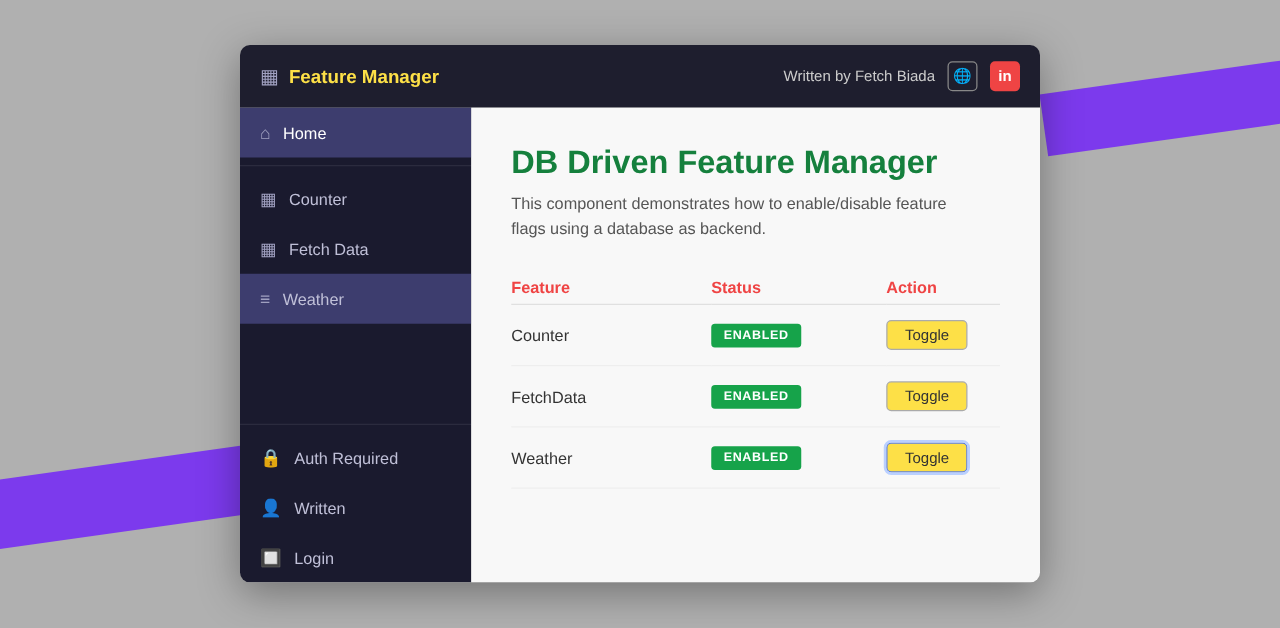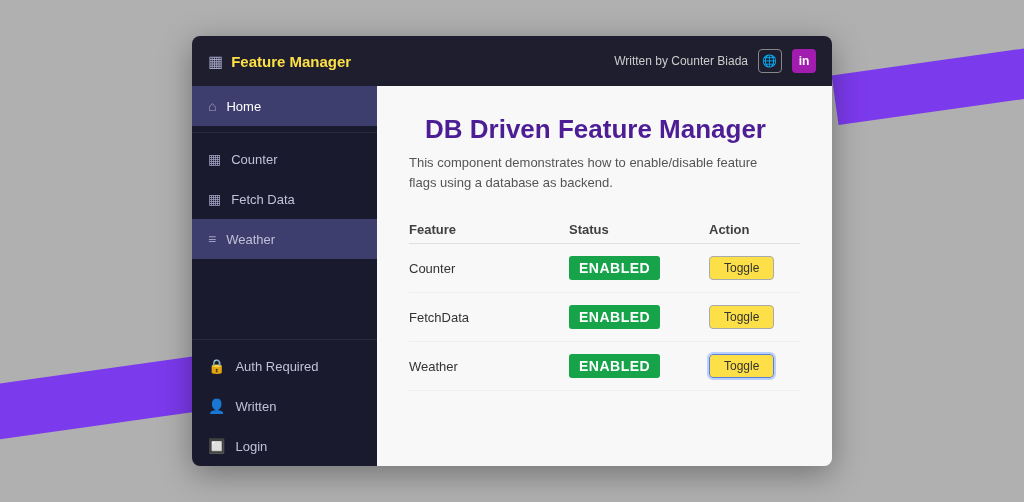--- a/index.html
+++ b/index.html
@@ -90,21 +90,21 @@
       justify-content: center;
       cursor: pointer;
       font-size: 12px;
       font-weight: bold;
     }
     .globe-icon-btn {
       border: 1.5px solid #888;
       color: #aaa;
     }
     .linkedin-icon-btn {
-      background: #a21caf;
+      background: #ef4444;
       color: #fff;
     }
 
     
     .app-body {
       display: flex;
       flex: 1;
       overflow: hidden;
     }
 
@@ -150,42 +150,41 @@
     
     .main-content {
       flex: 1;
       background: #f8f8f8;
       padding: 28px 32px;
       overflow-y: auto;
     }
     .page-title {
       font-size: 26px;
       font-weight: 700;
-      color: #4c1d95;
+      color: #15803d;
       margin-bottom: 8px;
-      margin-left: 16px;
     }
     .page-description {
       font-size: 13px;
       color: #555;
       margin-bottom: 24px;
       line-height: 1.5;
       max-width: 360px;
     }
 
     
     .feature-table {
       width: 100%;
       border-collapse: collapse;
     }
     .feature-table th {
       text-align: left;
       font-size: 13px;
       font-weight: 700;
-      color: #404040;
+      color: #ef4444;
       padding: 6px 0;
       border-bottom: 1px solid #e0e0e0;
     }
     .feature-table td {
       padding: 12px 0;
       border-bottom: 1px solid #eeeeee;
       font-size: 13px;
       color: #333;
       vertical-align: middle;
     }
@@ -197,21 +196,21 @@
     .feature-table td:nth-child(2) {
       width: 140px;
     }
     .feature-table th:nth-child(3),
     .feature-table td:nth-child(3) {
       width: auto;
     }
     .status-badge {
       background: #16a34a;
       color: #ffffff;
-      font-size: 14px;
+      font-size: 10px;
       font-weight: 700;
       padding: 4px 10px;
       border-radius: 3px;
       display: inline-block;
       letter-spacing: 0.5px;
     }
     .toggle-btn {
       border: 1.5px solid #aaa;
       background: #fde047;
       color: #333;
@@ -230,21 +229,21 @@
 
 <div class="purple-band-top"></div>
 <div class="purple-band-bottom"></div>
 
 <div class="app-window">
 
   <div class="top-bar">
     <span class="top-bar-icon">▦</span>
     <span class="top-bar-title">Feature Manager</span>
     <div class="top-bar-right">
-      <span class="written-by">Written by Counter Biada</span>
+      <span class="written-by">Written by Fetch Biada</span>
       <div class="icon-btn globe-icon-btn">🌐</div>
       <div class="icon-btn linkedin-icon-btn">in</div>
     </div>
   </div>
 
   <div class="app-body">
 
     <div class="sidebar">
       <div class="sidebar-nav-item active">
         <span class="sidebar-icon">⌂</span>

